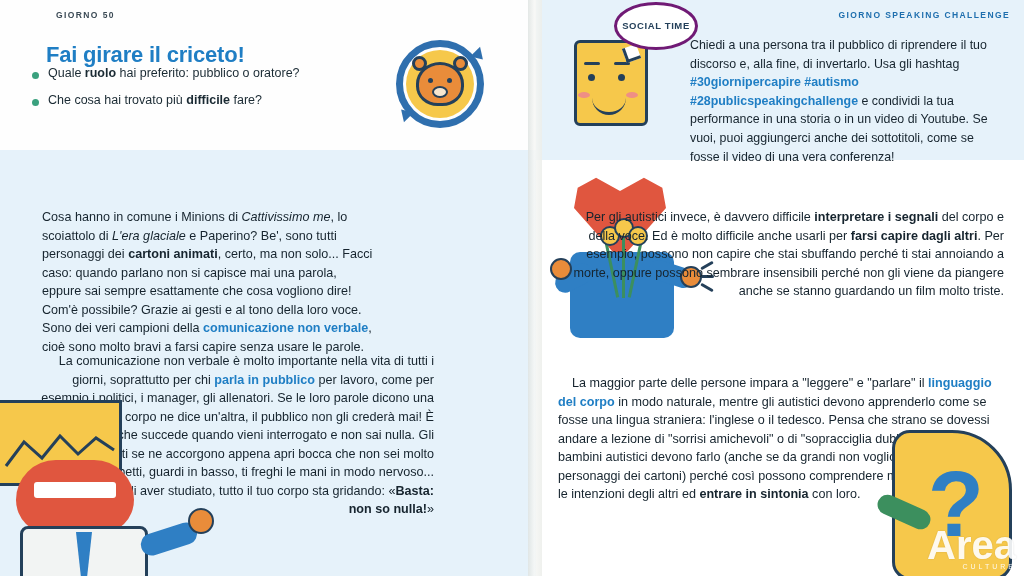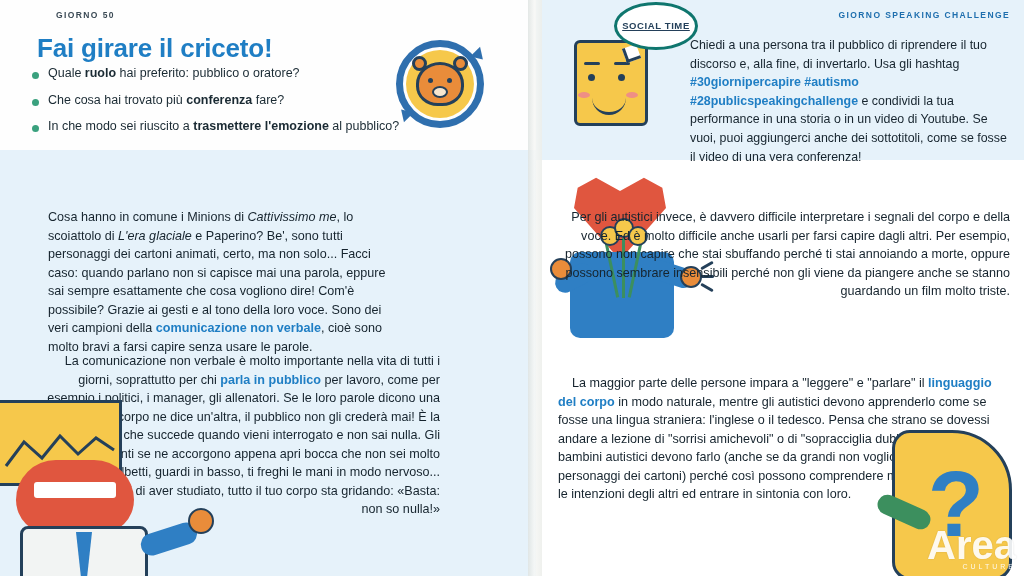--- a/index.html
+++ b/index.html
@@ -34,47 +34,47 @@
   
   .runhead{
     position:absolute;font-size:8.5px;letter-spacing:1.4px;font-weight:bold;
     color:#3b4a55;
   }
   .runhead.left{left:56px;top:10px;}
   .runhead.right{right:14px;top:10px;color:#1f6fae;}
 
   
   h2.sec{
-    position:absolute;margin:7px;color:#1f7ec4;font-weight:bold;
-    font-size:26px;letter-spacing:-.2px;
+    position:absolute;margin:16px;color:#1f7ec4;font-weight:bold;
+    font-size:22px;letter-spacing:-.2px;
   }
   h2.sec.one{left:30px;top:26px;}
   h2.sec.two{left:30px;top:178px;}
 
   
   .bullets{position:absolute;left:30px;top:66px;width:380px;}
   .bullets .row{display:flex;align-items:flex-start;margin-bottom:11px;text-align:center;}
   .bullets .dot{
     width:7px;height:7px;border-radius:50%;background:#3aa17e;
     margin:6px 9px 0 2px;flex:0 0 auto;
   }
   .bullets .txt{font-size:12.5px;line-height:1.25;}
   .bullets b{font-weight:bold;}
 
   
   .body{
     position:absolute;font-size:12.6px;line-height:1.47;color:#16242e;
   }
-  .body p{margin:0 10px 0 0;}
+  .body p{margin:0 16px 0 0;}
   .ind{text-indent:14px;}
-  .b{font-weight:normal;}
+  .b{font-weight:bold;}
   .i{font-style:italic;}
   .bl{font-weight:bold;color:#1f7ec4;}
 
-  #col-left-1{left:48px;top:208px;width:352px;}
+  #col-left-1{left:42px;top:208px;width:352px;}
   #col-left-2{left:30px;top:352px;width:420px;text-align:right;}
 
   #col-right-top{left:690px;top:36px;width:330px;}
   #col-right-1{left:558px;top:208px;width:462px;text-align:right;}
   #col-right-2{left:558px;top:374px;width:462px;}
 
   
   #col-right-top{font-size:12.4px;line-height:1.5;}
 
   
@@ -117,23 +117,23 @@
   .social .eye{position:absolute;width:7px;height:7px;border-radius:50%;background:#24405a;top:26px;}
   .social .eye.l{left:16px;} .social .eye.r{left:46px;}
   .social .brow{position:absolute;width:16px;height:3px;background:#24405a;top:16px;border-radius:2px;}
   .social .brow.l{left:12px;} .social .brow.r{left:42px;}
   .social .mouth{position:absolute;left:20px;top:48px;width:34px;height:16px;
     border-bottom:3px solid #24405a;border-radius:0 0 18px 18px;}
   .social .cheek{position:absolute;width:12px;height:6px;border-radius:50%;background:#ef8f85;top:42px;}
   .social .cheek.l{left:6px;} .social .cheek.r{left:54px;}
   .social .balloon{
     position:absolute;left:42px;top:-2px;width:84px;height:48px;background:#ffffff;
-    border:3px solid #0f766e;border-radius:50%;box-sizing:border-box;
+    border:3px solid #701a75;border-radius:50%;box-sizing:border-box;
     display:flex;align-items:center;justify-content:center;text-align:center;
-    font-size:9.5px;font-weight:bold;letter-spacing:.6px;line-height:1.15;color:#24405a;text-decoration:underline;
+    font-size:9.5px;font-weight:bold;letter-spacing:.6px;line-height:1.15;color:#24405a;
   }
   .social .tail{
     position:absolute;left:52px;top:42px;width:12px;height:12px;background:#ffffff;
     border-left:3px solid #24405a;border-bottom:3px solid #24405a;transform:rotate(-20deg);
   }
 
   
   .heart{left:548px;top:172px;width:200px;height:190px;}
   .heart .hd2{
     position:absolute;left:26px;top:4px;width:92px;height:84px;
@@ -233,25 +233,21 @@
 
   <h2 class="sec one">Fai girare il criceto!</h2>
 
   <div class="bullets">
     <div class="row">
       <span class="dot"></span>
       <span class="txt">Quale <b>ruolo</b> hai preferito: pubblico o oratore?</span>
     </div>
     <div class="row">
       <span class="dot"></span>
-      <span class="txt">Che cosa hai trovato più <b>conferenza</b> fare?</span>
-    </div>
-    <div class="row">
-      <span class="dot"></span>
-      <span class="txt">In che modo sei riuscito a <b>trasmettere l'emozione</b> al pubblico?</span>
+      <span class="txt">Che cosa hai trovato più <b>difficile</b> fare?</span>
     </div>
   </div>
 
   <div class="ill hamster">
     <div class="ring"></div>
     <div class="ring2"></div>
     <div class="ear l"></div>
     <div class="ear r"></div>
     <div class="face"></div>
     <div class="eye l"></div>

